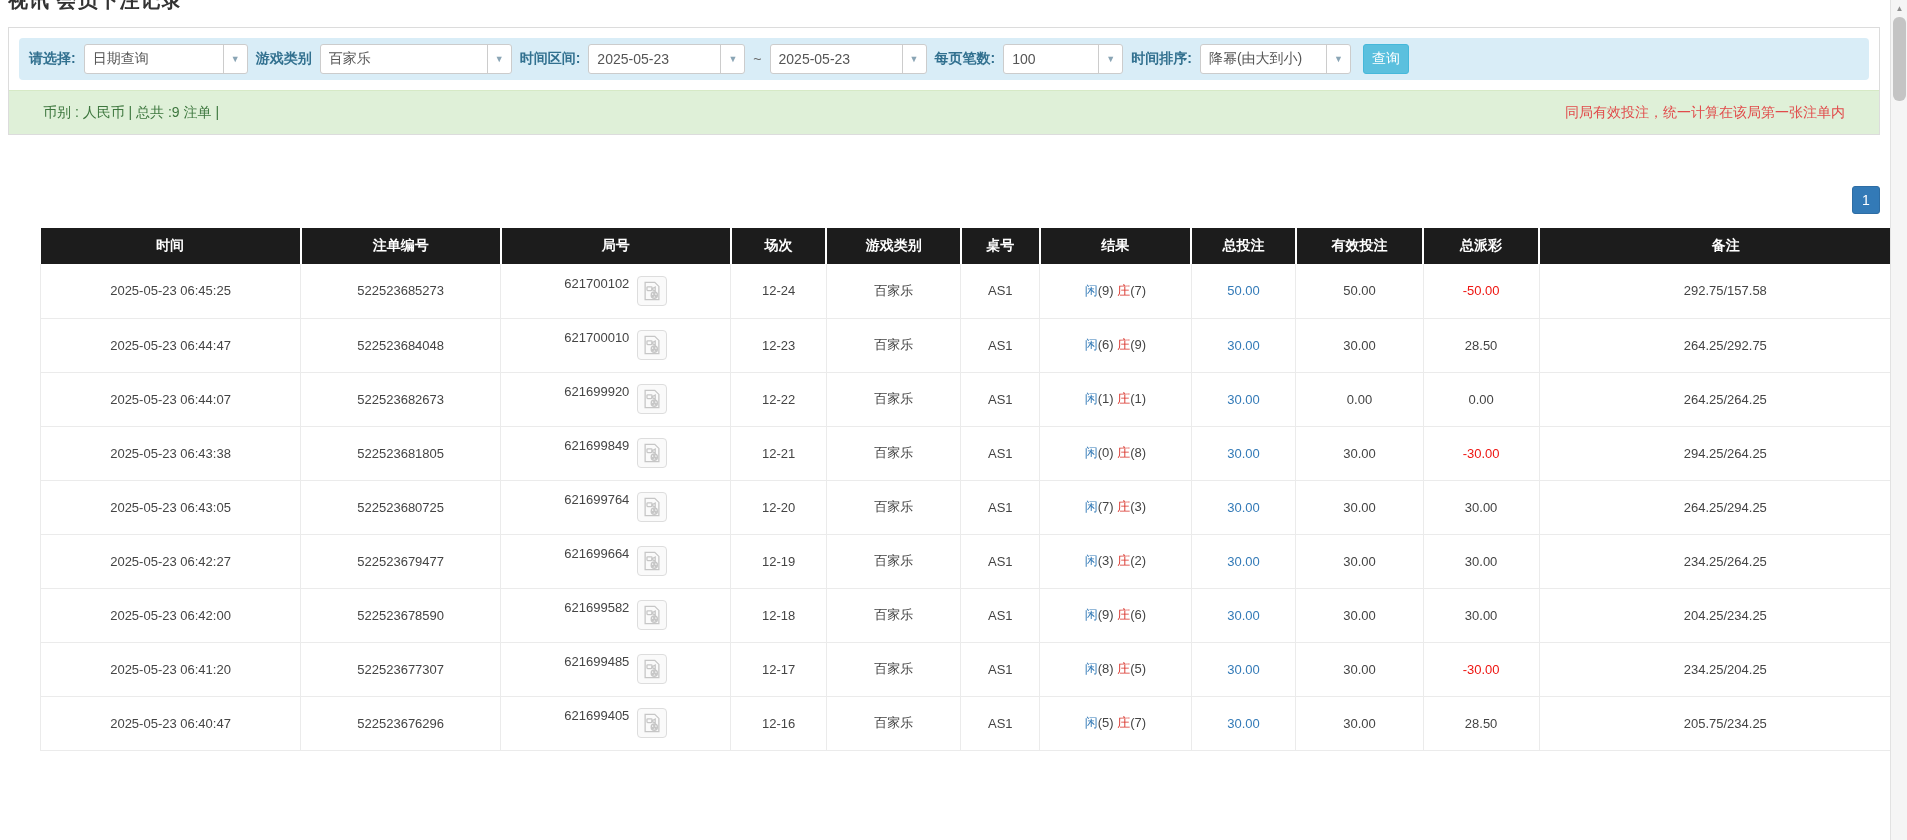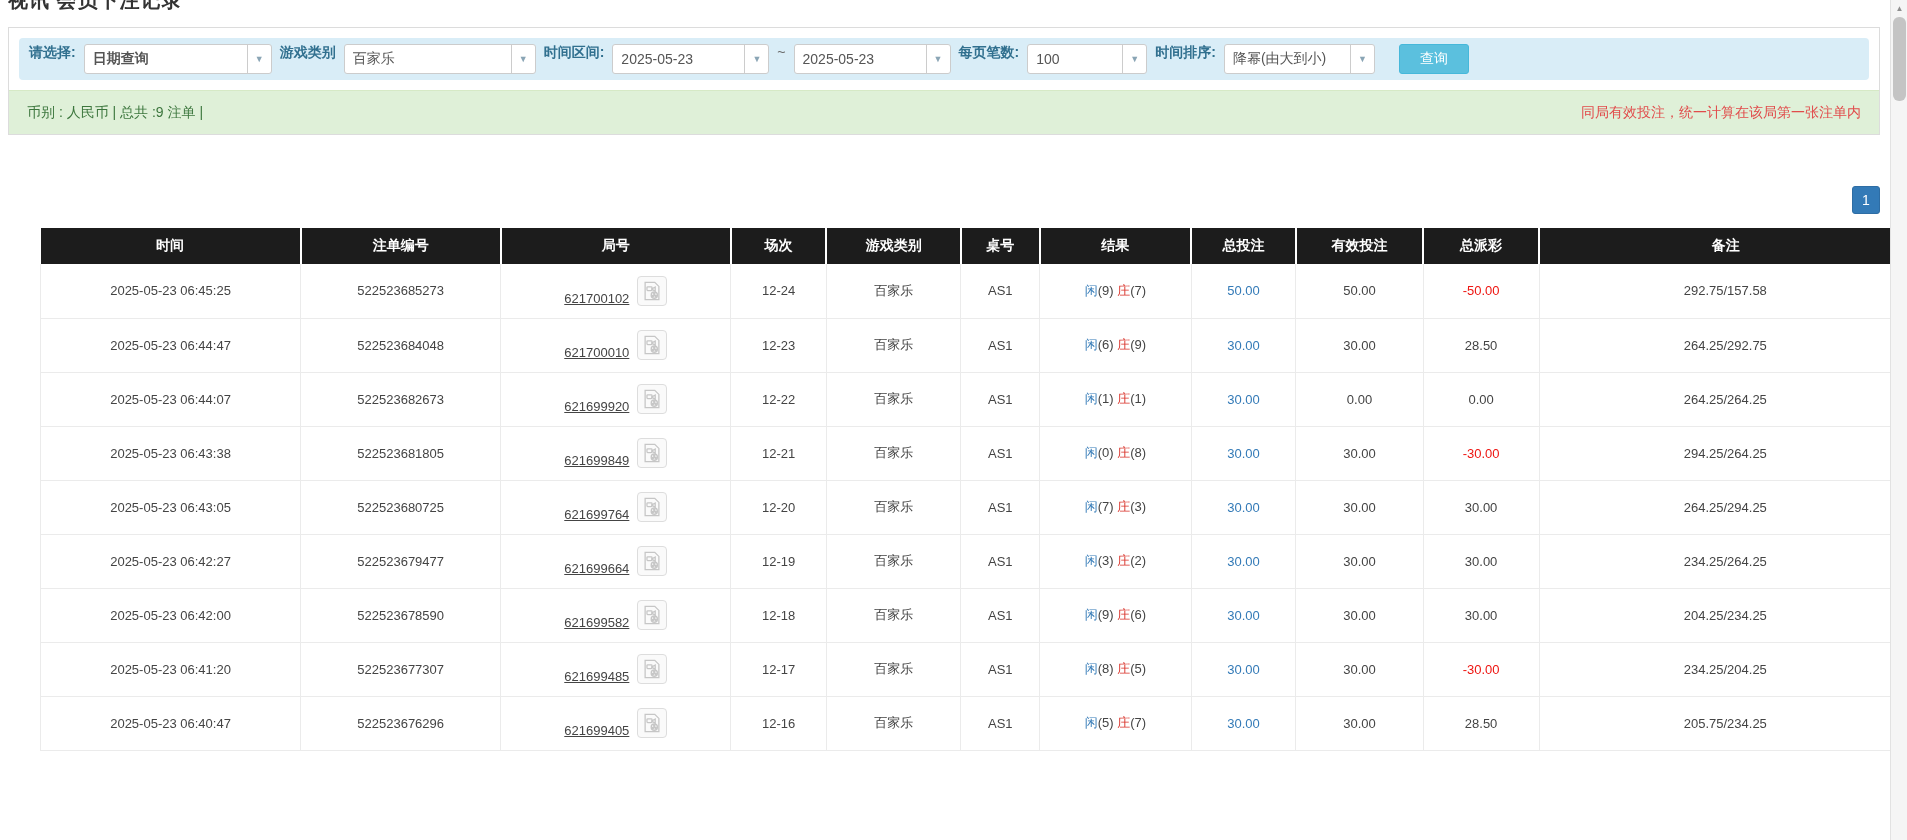--- a/index.html
+++ b/index.html
@@ -7,50 +7,50 @@
               font-family:"Liberation Sans","DejaVu Sans",sans-serif; }
 
   
   .title-clip { height:10px; overflow:hidden; margin-left:8px; }
   .title-clip h1 { font-size:20px; font-weight:bold; color:#333; margin-top:-13px; letter-spacing:1px; }
 
   
   .panel { position:absolute; left:8px; top:27px; width:1872px; border:1px solid #dcdcdc; background:#fff; }
 
   .filter-bar { margin:10px; background:var(--filter-bg,#d9edf7); border-radius:4px;
-                display:flex; align-items:flex-start; padding:6px 10px; height:42px; gap:8px; }
+                display:flex; align-items:center; padding:6px 10px; height:42px; gap:8px; }
   .f-label { color:var(--label-blue,#31708f); font-size:14px; font-weight:bold; white-space:nowrap; }
   .combo { display:flex; align-items:center; background:#fff; border:1px solid #ccc; border-radius:3px; height:30px; }
   .combo .val { font-size:14px; color:#555; padding:0 8px; flex:1; white-space:nowrap; overflow:hidden; }
   .combo .caret { width:24px; align-self:stretch; border-left:1px solid #ccc; display:flex; align-items:center; justify-content:center;
                   color:#8aa5b5; font-size:9px; }
-  .w-select1 { width:188px;font-weight:bold; } .w-select2 { width:192px; } .w-date { width:157px; }
+  .w-select1 { width:164px; } .w-select2 { width:192px; } .w-date { width:157px; }
   .w-pp { width:120px; } .w-sort { width:151px; }
   .tilde { color:#666; font-size:14px; }
   .query-btn { background:var(--query-btn,#5bc0de); color:#fff; border:1px solid #46b8da; border-radius:3px;
-               font-size:14px; height:30px; padding:0 20px; margin-left:16px; cursor:pointer; }
+               font-size:14px; height:30px; padding:0 8px; margin-left:4px; cursor:pointer; }
 
   .summary-bar { background:var(--green-bar-bg,#dff0d8); border-top:1px solid #d6e9c6;
-                 height:44px; display:flex; align-items:center; justify-content:space-between; padding:0 18px; }
+                 height:44px; display:flex; align-items:center; justify-content:space-between; padding:0 34px; }
   .summary-left { color:var(--green-text,#3c763d); font-size:14px; }
   .summary-right { color:var(--notice-red,#e14b4b); font-size:14px; }
 
   .pagination-row { position:absolute; top:186px; left:8px; width:1872px; display:flex; justify-content:flex-end; }
   .page-btn { width:28px; height:28px; background:var(--pagination-bg,#337ab7); color:#fff; border:1px solid #2e6da4;
               border-radius:3px; font-size:14px; display:flex; align-items:center; justify-content:center; cursor:pointer; }
 
   
   table.records { position:absolute; top:228px; left:8px; width:1872px; border-collapse:collapse; table-layout:fixed;margin-left:32px; }
   .c0{width:13.9%}.c1{width:10.7%}.c2{width:12.3%}.c3{width:5.1%}.c4{width:7.2%}.c5{width:4.2%}
   .c6{width:8.1%}.c7{width:5.6%}.c8{width:6.8%}.c9{width:6.2%}.c10{width:19.9%}
   thead th { background:var(--header-bg,#1c1c1c); color:#fff; font-size:14px; font-weight:bold; height:36px; text-align:center; }
   thead th:not(:last-child) { border-right:2px solid #fff; }
   tbody td { height:54px; border:1px solid #ebebeb; border-top:none; text-align:center; font-size:13px; color:#444;
              background:#fff; white-space:nowrap; }
-  td.round-cell .round-wrap { display:flex; align-items:flex-end; justify-content:center; gap:8px;text-decoration:underline; }
+  td.round-cell .round-wrap { display:flex; align-items:flex-start; justify-content:center; gap:8px; }
   .video-btn { width:30px; height:30px; border:1px solid #ddd; background:#fafafa; border-radius:4px;
                display:inline-flex; align-items:center; justify-content:center; cursor:pointer; }
   .res-player { color:var(--player-blue,#337ab7); }
   .res-banker { color:var(--banker-red,#d9342b); }
   .res-score { color:#444; }
   a.bet-link { color:var(--link-blue,#337ab7); text-decoration:none; cursor:pointer; }
   td.neg { color:var(--negative-red,#ee1511); }
 
   tr.sum-row td { background:var(--summary-row-bg,#9d9d9d); color:#fff; height:37px; font-size:13px;
                   border:none; border-top:2px solid #fff; }

